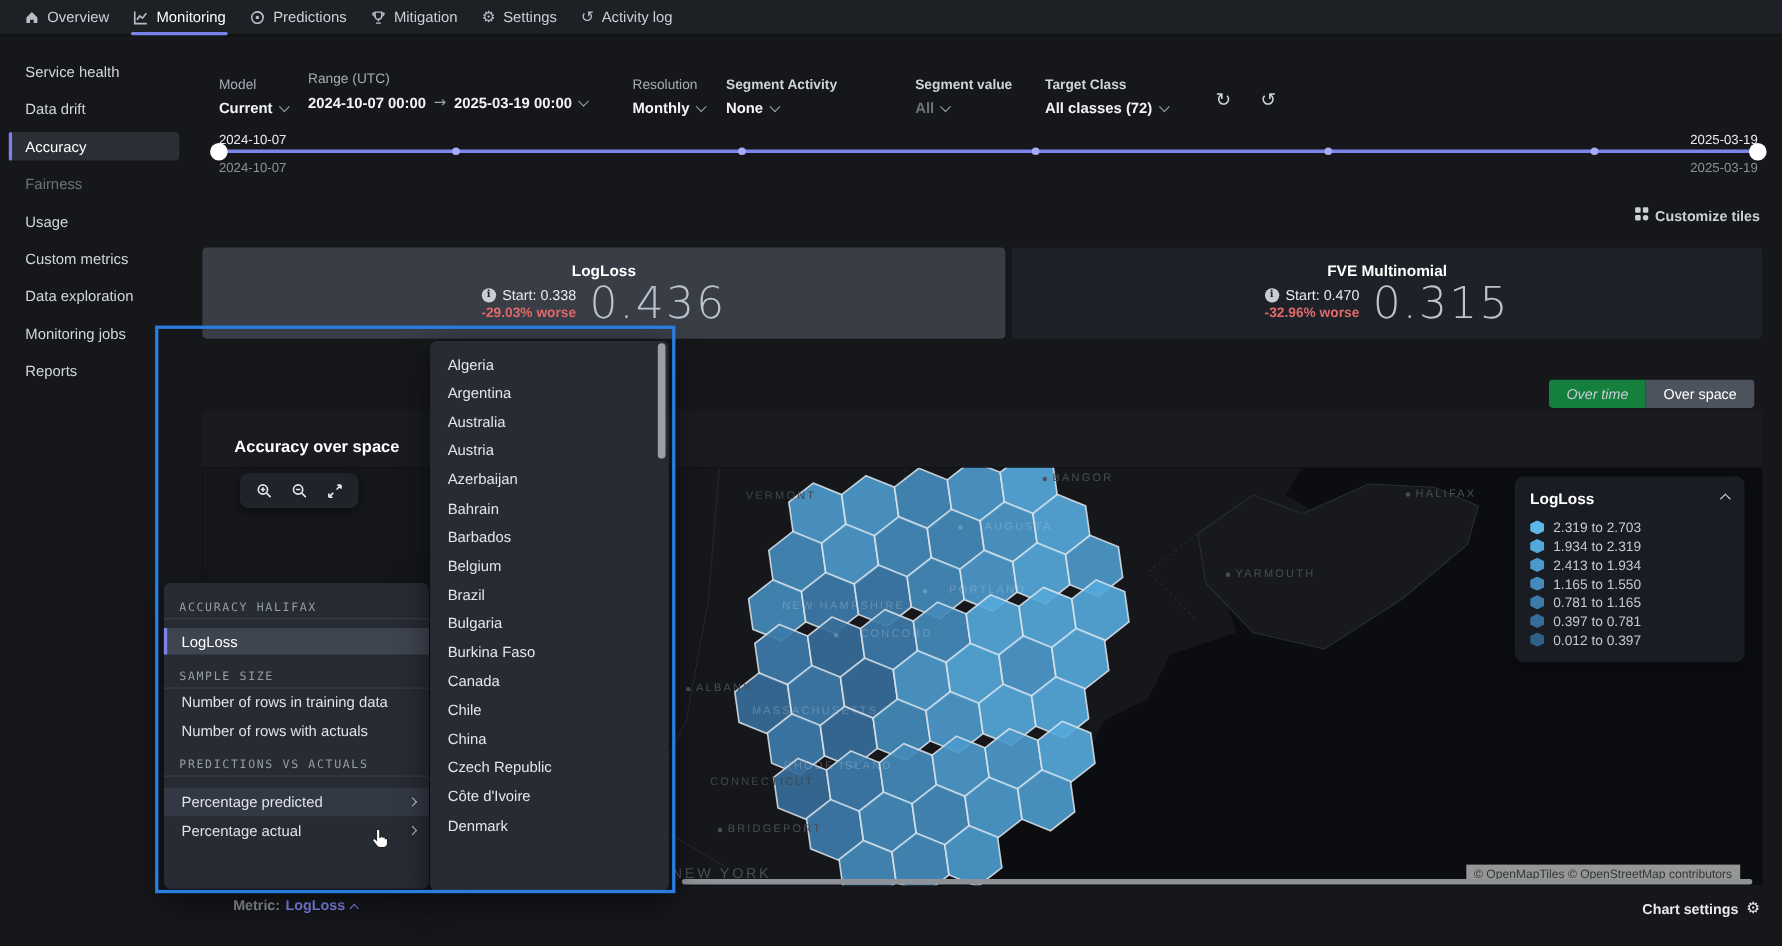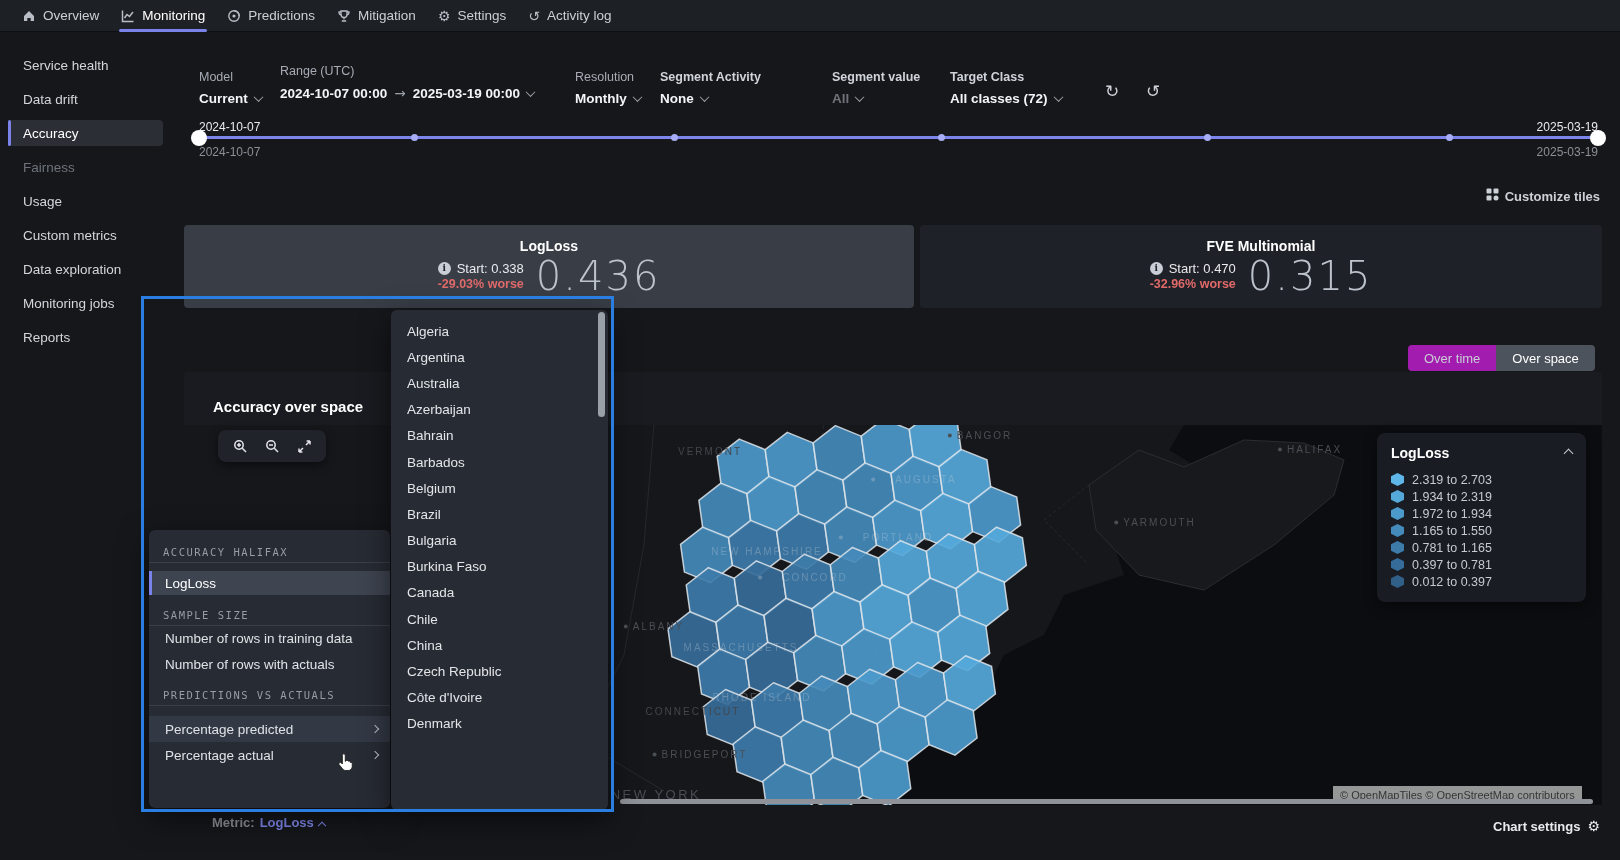--- a/index.html
+++ b/index.html
@@ -48,21 +48,21 @@
   .tile .t-row{display:flex;align-items:center;gap:12px;}
   .tile .t-start{display:flex;flex-direction:column;align-items:flex-start;}
   .tile .t-startline{display:flex;align-items:center;gap:6px;font-size:13px;color:#e8eaed;}
   .info-i{display:inline-flex;align-items:center;justify-content:center;width:13px;height:13px;border-radius:50%;background:#c9ced6;color:#23252b;font-size:9px;font-weight:bold;font-family:"DejaVu Serif",serif;}
   .tile .t-delta{font-size:12.5px;font-weight:bold;color:#e06a6a;margin-top:1px;}
   .tile .t-value{font-size:40px;font-weight:200;color:#bdc3cc;letter-spacing:2px;line-height:1;font-family:"DejaVu Sans",sans-serif;}
 
   
   .toggle{position:absolute;left:1408px;top:345px;height:26px;display:flex;border-radius:4px;overflow:hidden;font-size:13px;}
   .toggle .seg{display:flex;align-items:center;justify-content:center;padding:0 16px;cursor:pointer;}
-  .toggle .seg.off{background:#a21caf;color:#c9ced5;}
+  .toggle .seg.off{background:#15803d;color:#c9ced5;font-style:italic;}
   .toggle .seg.on{background:#4d535d;color:#ffffff;}
 
   
   .card{position:absolute;left:184px;top:372px;width:1418px;height:433px;background:#191b20;border-radius:4px;}
   .card-title{position:absolute;left:29px;top:26px;font-size:15px;font-weight:bold;color:#ffffff;}
   .map{position:absolute;left:0;top:53px;width:1418px;height:380px;background:#0c0d10;overflow:hidden;cursor:grab;}
   .mlbl{position:absolute;transform:translate(-50%,-50%);font-size:10px;letter-spacing:2px;color:#4a4e55;white-space:nowrap;display:flex;align-items:center;gap:5px;}
   .mlbl.region{color:#43464c;}
   .mlbl.faded{color:rgba(205,212,222,0.30);gap:20px;}
   .mlbl.big{font-size:13px;color:#4a4e55;letter-spacing:2.5px;}
@@ -434,21 +434,21 @@
       <div class="l-item">
           <span class="hex-swatch" style="background: rgb(95, 182, 232);"></span>
           <span>2.319 to 2.703</span>
         </div>
       <div class="l-item">
           <span class="hex-swatch" style="background: rgb(85, 168, 218);"></span>
           <span>1.934 to 2.319</span>
         </div>
       <div class="l-item">
           <span class="hex-swatch" style="background: rgb(76, 153, 203);"></span>
-          <span>1.972 to 1.934</span>
+          <span>2.413 to 1.934</span>
         </div>
       <div class="l-item">
           <span class="hex-swatch" style="background: rgb(68, 138, 186);"></span>
           <span>1.165 to 1.550</span>
         </div>
       <div class="l-item">
           <span class="hex-swatch" style="background: rgb(61, 123, 169);"></span>
           <span>0.781 to 1.165</span>
         </div>
       <div class="l-item">
@@ -495,20 +495,21 @@
     <div class="m-item" style="height:26px;">
         <span>Percentage actual</span>
         <span class="chev-r"></span>
       </div>
   </div>
 
   <div class="menu menu-countries">
     <div class="c-item">Algeria</div>
     <div class="c-item">Argentina</div>
     <div class="c-item">Australia</div>
+    <div class="c-item">Austria</div>
     <div class="c-item">Azerbaijan</div>
     <div class="c-item">Bahrain</div>
     <div class="c-item">Barbados</div>
     <div class="c-item">Belgium</div>
     <div class="c-item">Brazil</div>
     <div class="c-item">Bulgaria</div>
     <div class="c-item">Burkina Faso</div>
     <div class="c-item">Canada</div>
     <div class="c-item">Chile</div>
     <div class="c-item">China</div>

